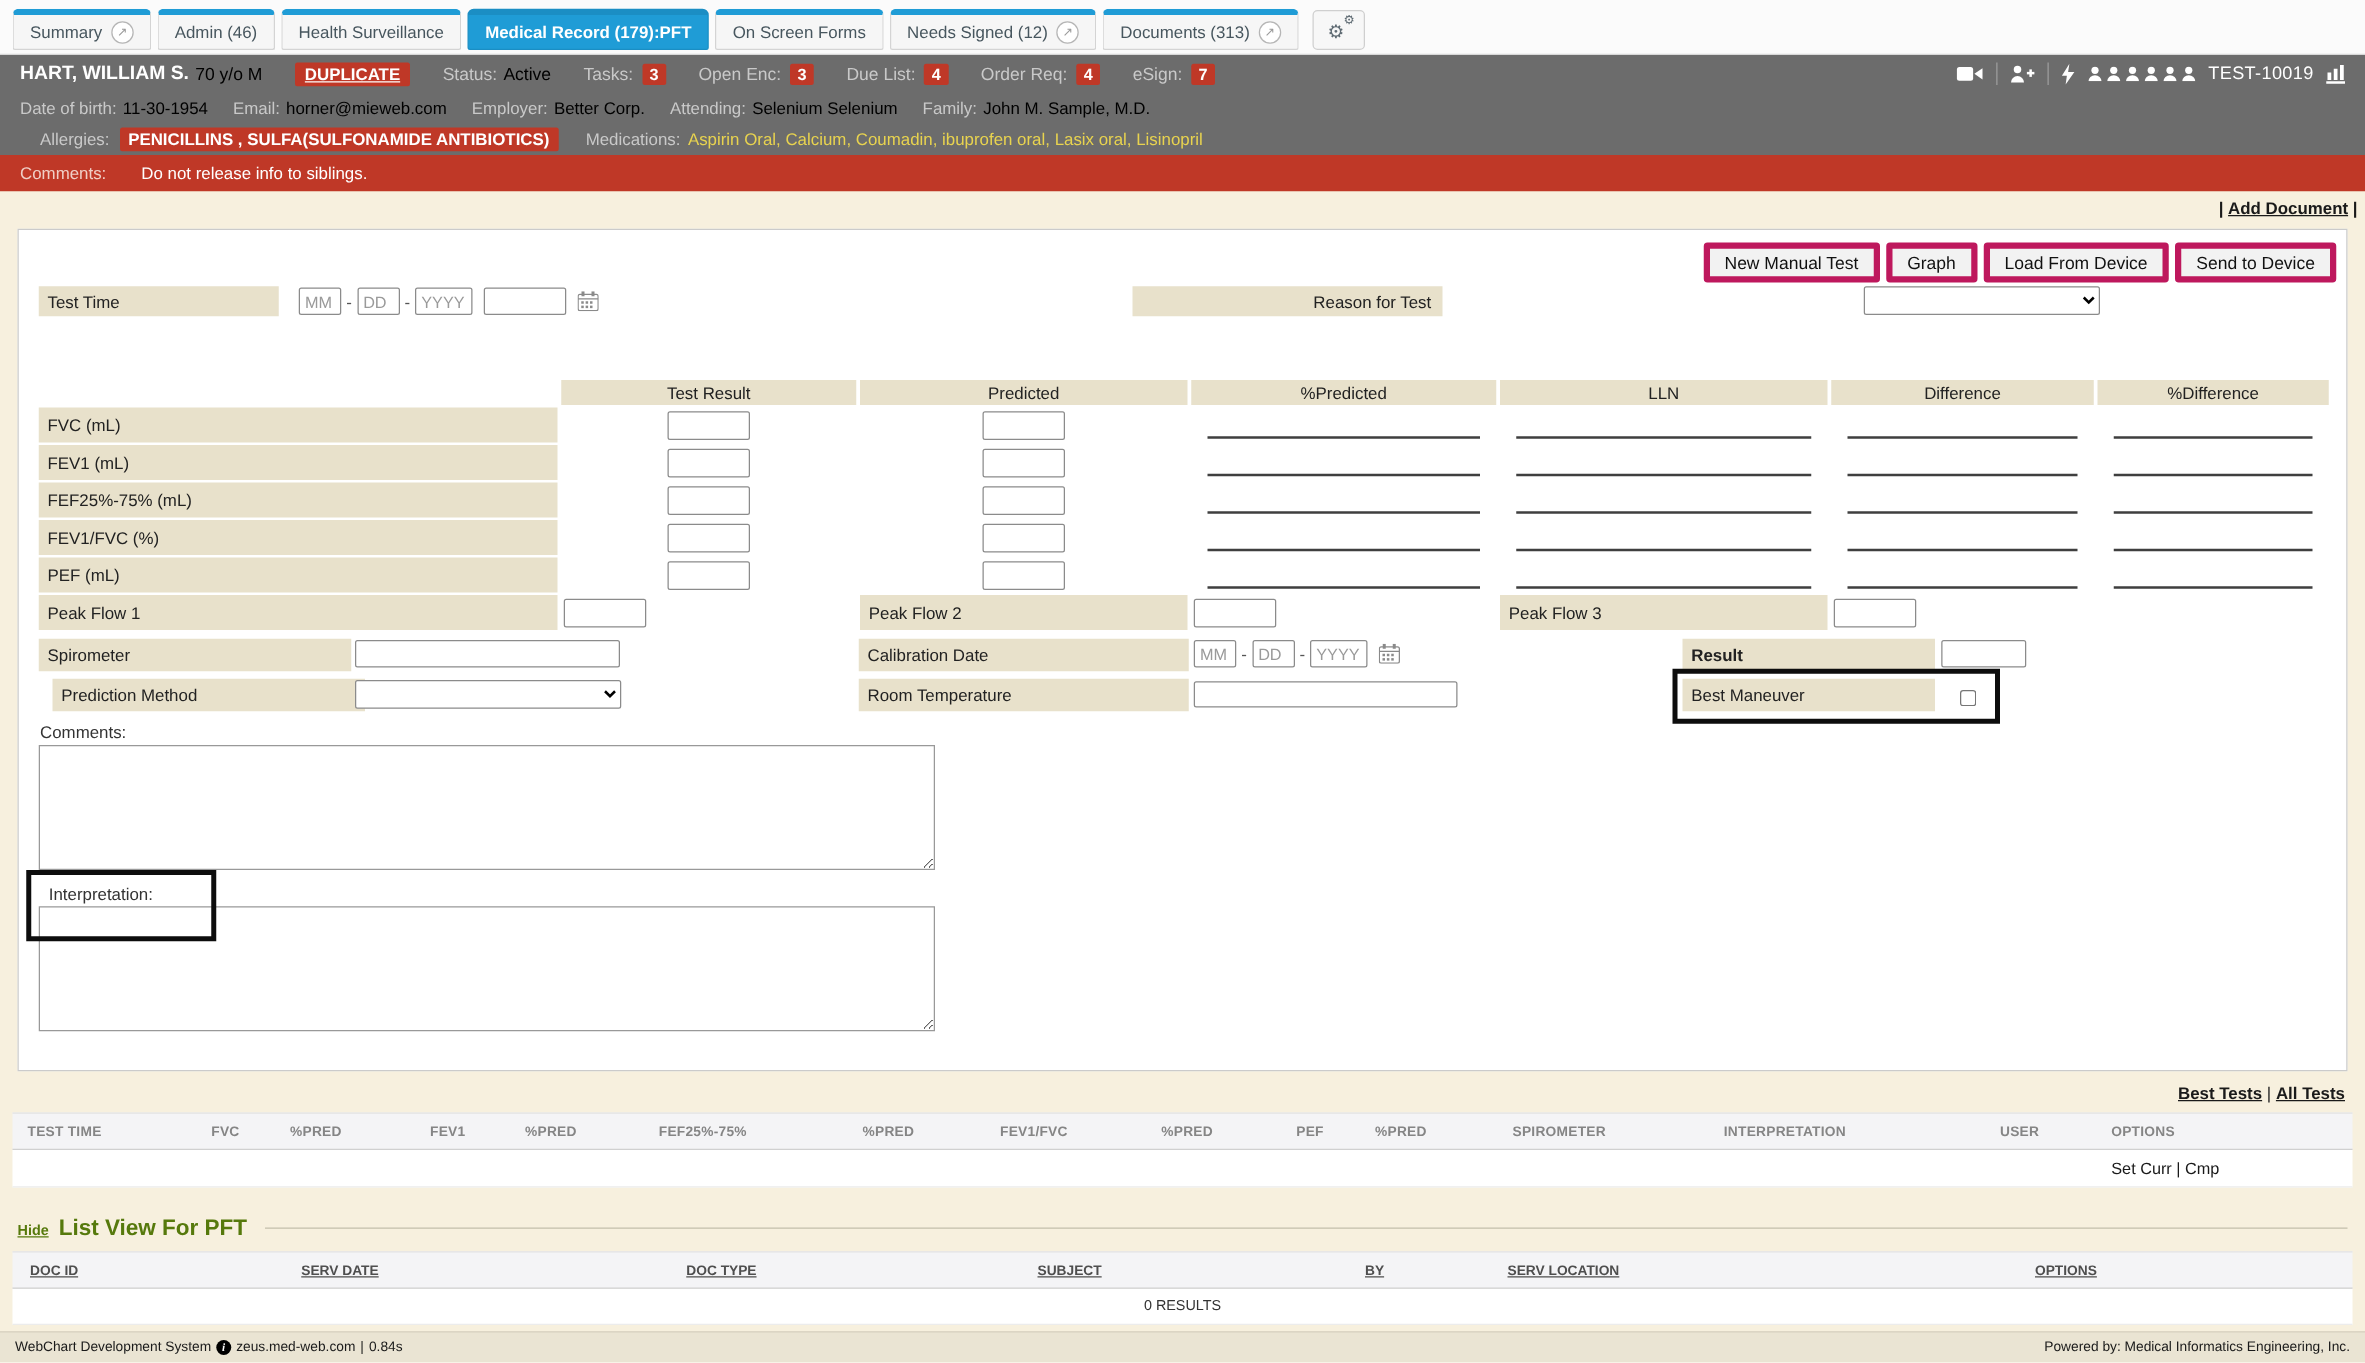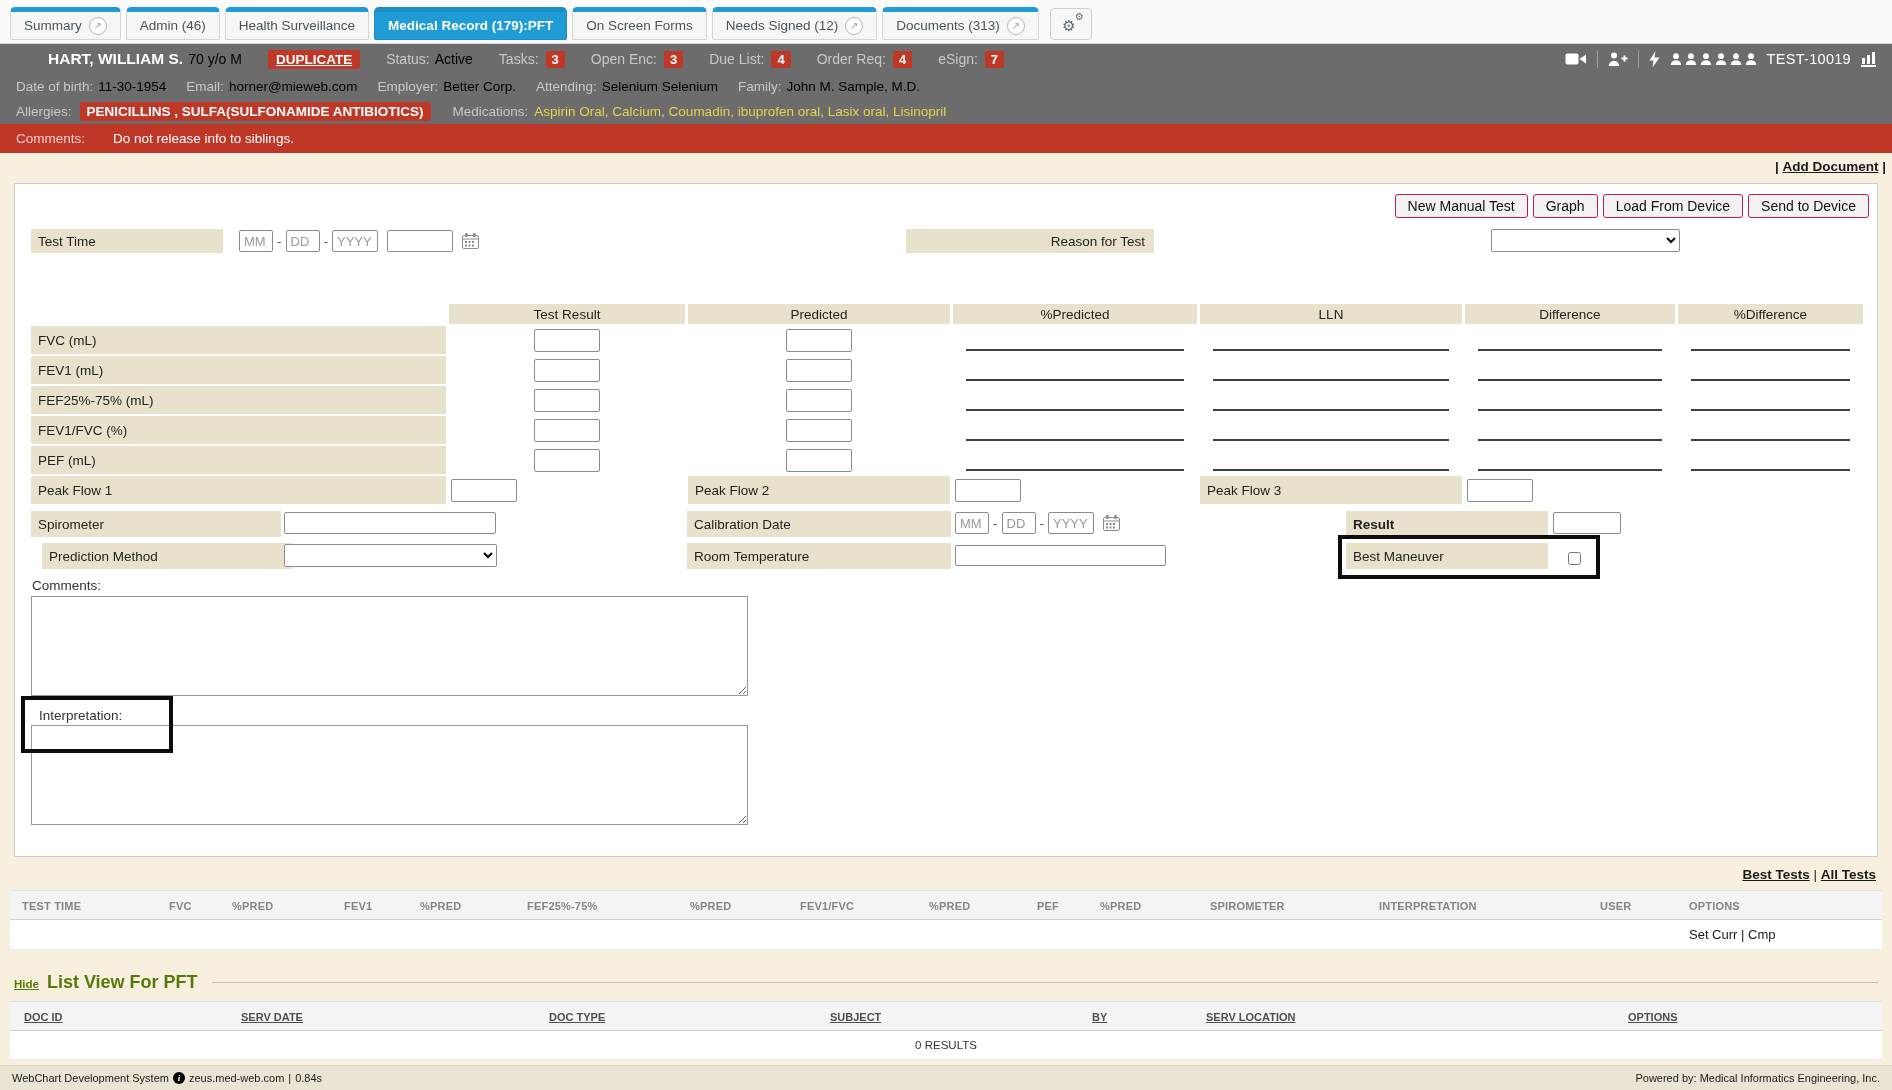--- a/index.html
+++ b/index.html
@@ -18,55 +18,55 @@
             font-size:10px; color:#9a9a9a; background:#fff; }
   .gearbtn { position:relative; width:42px; height:32px; margin-left:6px; background:#f7f7f7;
              border:1px solid #cfcfcf; border-radius:4px; display:flex; align-items:center;
              justify-content:center; cursor:pointer; }
   .gear-main { font-size:15px; color:#5f6b73; line-height:1; margin:2px 4px 0 0; }
   .gear-small { position:absolute; top:3px; right:7px; font-size:10px; color:#5f6b73; line-height:1; }
 
   
   .pblock { background:#6c6c6c; color:#fff; }
   .prow1 { height:30px; display:flex; align-items:center; padding:0 16px; font-size:14px; }
-  .pname { font-size:15.5px; font-weight:bold;margin-left:32px; }
+  .pname { font-size:15.5px; font-weight:bold; }
   .sp24 { margin-left:26px; }
   .lbl { color:#c9c9c9; }
   .val { color:#000000; font-weight:normal; margin-left:5px; }
   .dup { background:#bf3827; color:#fff; font-weight:bold; text-decoration:underline;
          padding:2px 8px; border-radius:2px; font-size:13.5px; }
   .cnt { background:#bf3827; color:#fff; font-weight:bold; padding:1px 6px; border-radius:2px;
          font-size:13px; margin-left:7px; }
   .hright { margin-left:auto; display:flex; align-items:center; gap:10px; }
   .vdiv { width:1px; height:18px; background:#9d9d9d; }
   .persons { display:flex; gap:3px; align-items:flex-end; }
   .pid { font-size:14.5px; color:#fff; letter-spacing:0.3px; }
   .chart-link { border-bottom:2px solid #fff; padding-bottom:1px; display:inline-flex; }
 
   .prow2 { height:24px; display:flex; align-items:center; padding:0 16px; gap:20px; font-size:13.5px; }
-  .prow3 { height:26px; display:flex; align-items:center; padding:0 16px; font-size:13.5px; }
+  .prow3 { height:26px; display:flex; align-items:center; padding:0 32px; font-size:13.5px; }
   .allergy { background:#bf3827; color:#fff; font-weight:bold; padding:2px 7px; border-radius:2px;
              margin-left:8px; font-size:13.5px; }
   .meds { color:#e8d34f; margin-left:6px; }
   .medlbl { margin-left:22px; }
 
   .commentbar { height:29px; background:#bf3827; color:#fff; display:flex; align-items:center;
                 padding:0 16px; font-size:13.5px; }
   .commentbar .clbl { color:#f0cfc7; }
   .commentbar .cval { margin-left:28px; color:#fff; }
 
   
   .adddoc { text-align:right; padding:6px 6px 2px 0; font-size:13.5px; color:#1a1a1a; height:24px; }
   .adddoc a { color:#1a1a1a; font-weight:600; text-decoration:underline; cursor:pointer; }
   .pipe { color:#1a1a1a; font-weight:600; }
 
   .panel { position:relative; margin:6px 14px 0; height:674px; background:#fff;
            border:1px solid #cbcbcb; font-size:13.5px; color:#222; }
   .btnrow { position:absolute; top:10px; right:8px; display:flex; gap:5px; }
-  .btn { font-size:14px; padding:3px 12px; background:#f2f2f2; border:1px solid #be185d;
+  .btn { font-size:14px; padding:3px 12px; background:#f2f2f2; border:5px solid #be185d;
          border-radius:3px; color:#111; cursor:pointer; white-space:nowrap; }
 
   .tan { background:#e8e1cb; }
   .frow { position:absolute; left:16px; width:1832px; height:26px; }
   .c-lab { position:absolute; top:0; bottom:0; display:flex; align-items:center; padding-left:7px; }
   .c-lab.right { justify-content:flex-end; padding-right:9px; }
   input[type=text] { border:1px solid #8b8b8b; border-radius:2px; height:22px; font-size:13px;
                      padding:0 4px; font-family:"Liberation Sans", sans-serif; }
   input::placeholder { color:#9a9a9a; }
   select { border:1px solid #8b8b8b; border-radius:2px; height:23px; background:#fff; font-size:13px; }

